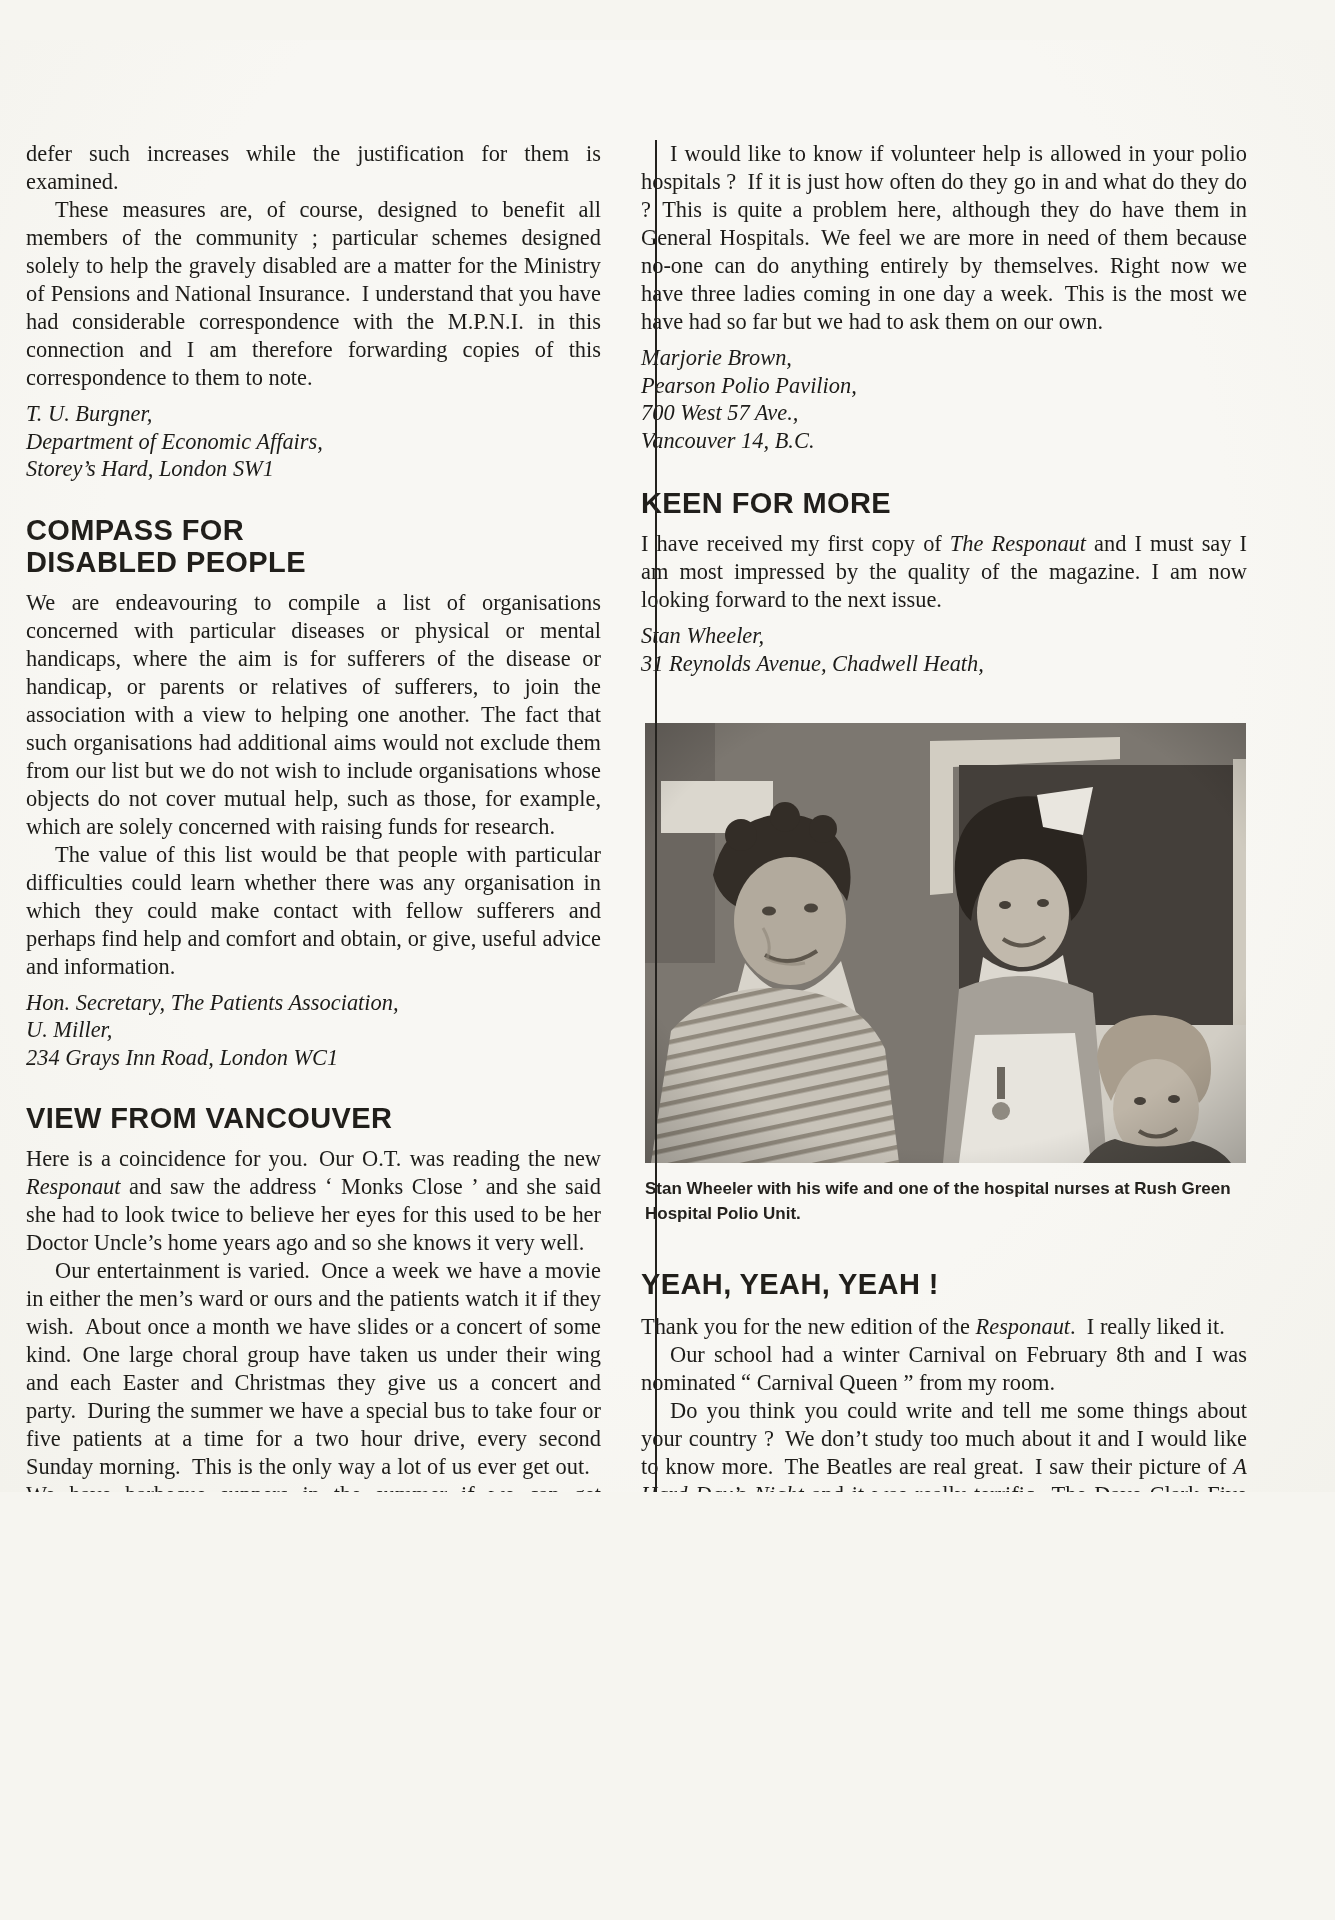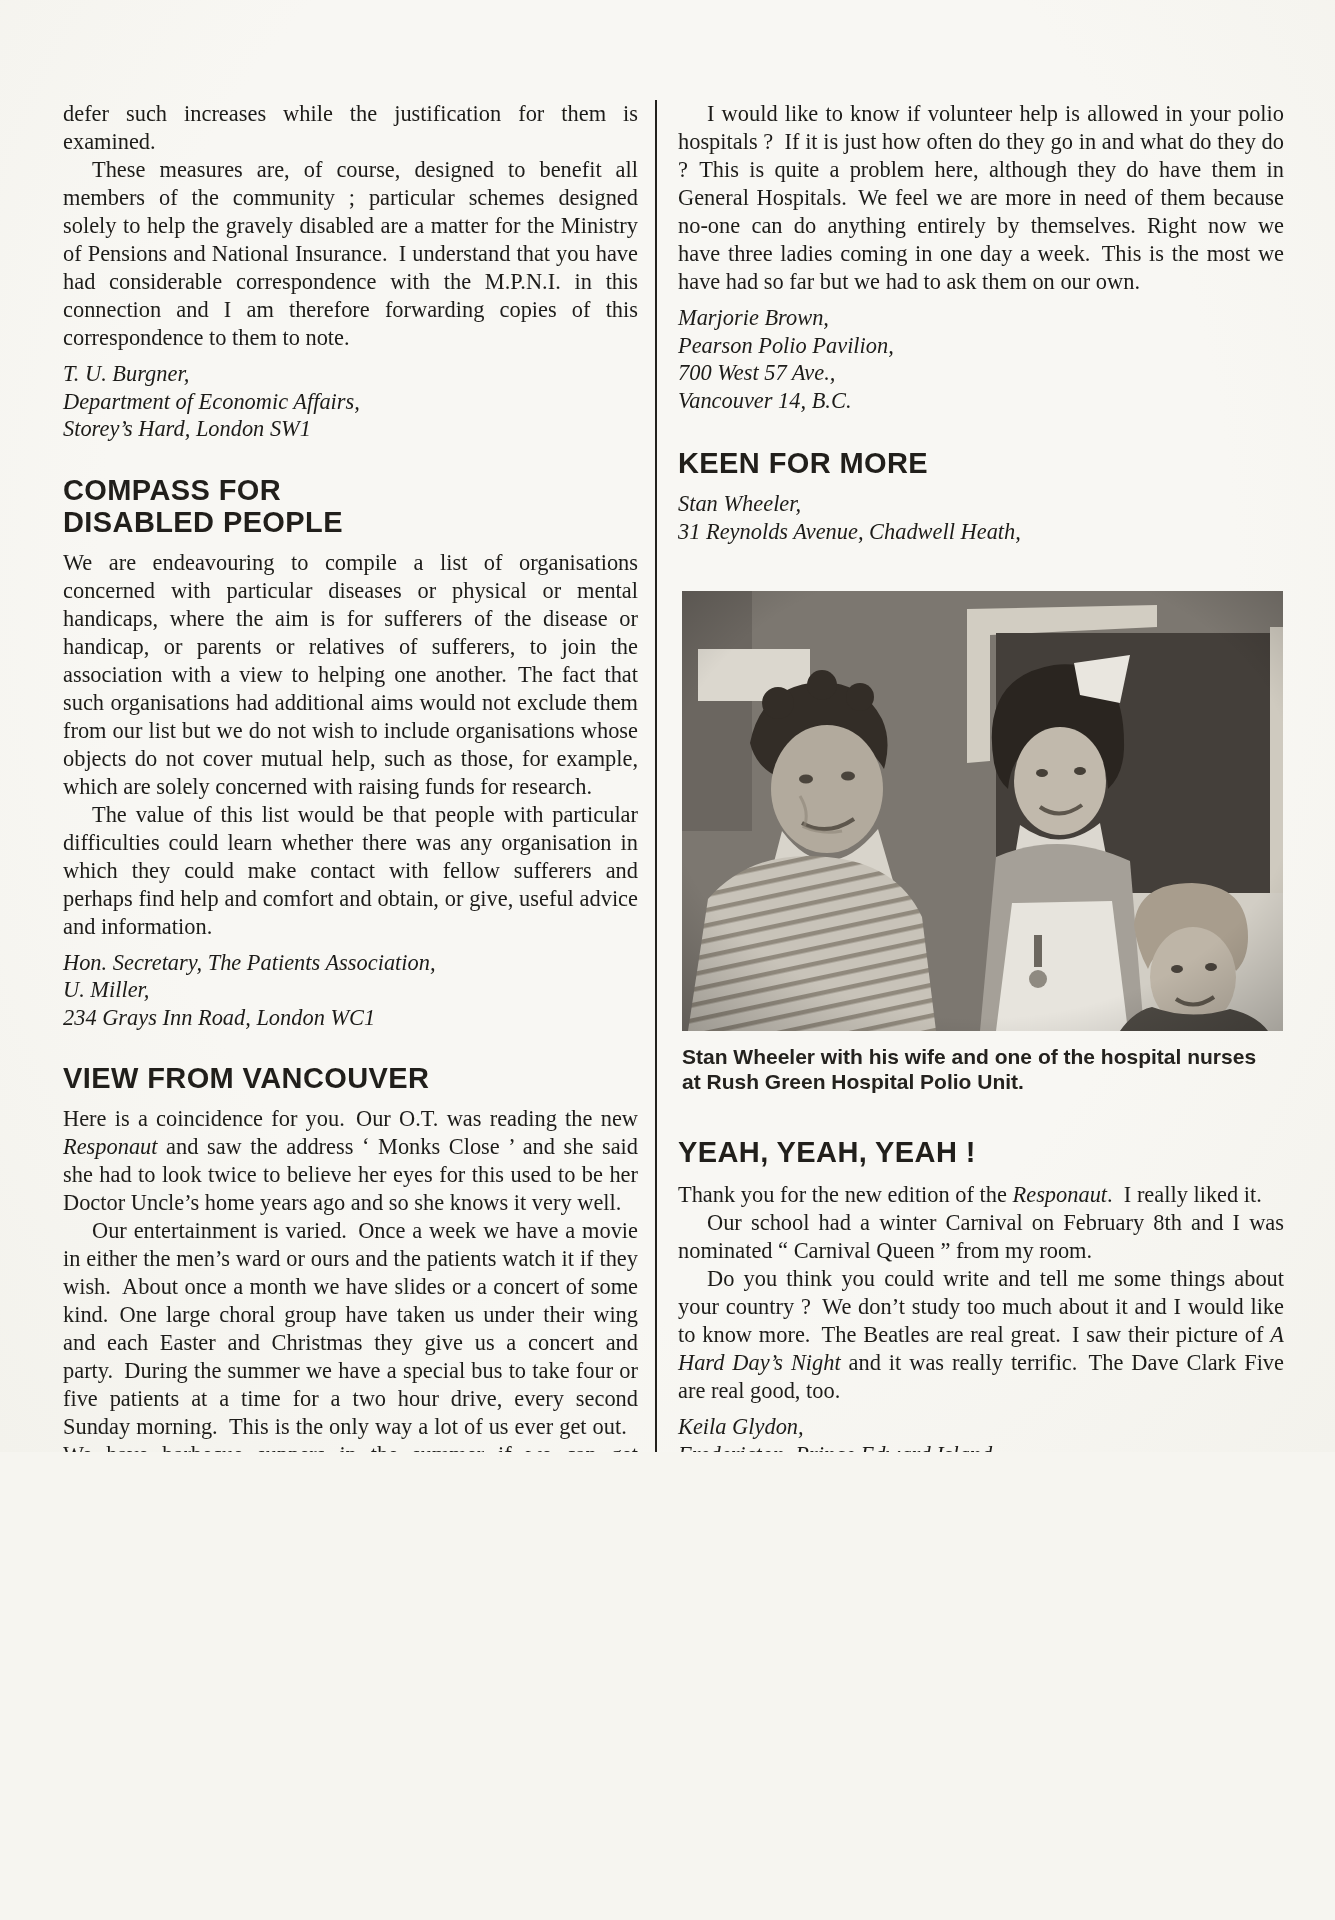--- a/index.html
+++ b/index.html
@@ -6,23 +6,24 @@
   html, body { width: 1335px; }
   body {
     background: #f6f5f0;
     font-family: "Liberation Serif", serif;
     color: #1d1c19;
   }
   .page {
     position: relative;
     width: 1335px;
     height: 1452px;
-    padding: 100px 50px 0 63px;
+    padding: 100px 50px 0 26px;
     overflow: hidden;
     background: radial-gradient(ellipse at 50% 40%, #f8f7f3 60%, #f3f2ec 100%);
+    margin-top: 40px;
   }
   .cols { display: flex; align-items: flex-start; }
   .col-left  { width: 575px; }
   .col-right { width: 606px; margin-left: 40px; }
   .divider {
     position: absolute;
     left: 655px; top: 100px;
     width: 2px; height: 1735px;
     background: #24221e;
   }
@@ -56,21 +57,21 @@
     margin: 31px 0 11px 0;
   }
   .head .hl { display: block; }
   .head-first-right { margin-top: 33px; }
   .head-yeah { margin-top: 42px; margin-bottom: 13px; }
   .photo-fig { margin: 46px 0 0 4px; width: 601px; }
   .photo-svg { display: block; width: 601px; height: 440px; }
   .caption {
     font-family: "Liberation Sans", sans-serif;
     font-weight: bold;
-    font-size: 21px;
+    font-size: 17px;
     line-height: 25px;
     color: #24221e;
     margin-top: 13px;
     padding-right: 4px;
   }
 </style>
 </head>
 <body>
 
 <div class="page">
@@ -119,20 +120,21 @@
 
       <div class="sig sig-brown">
         <div>Marjorie Brown,</div>
         <div>Pearson Polio Pavilion,</div>
         <div>700 West 57 Ave.,</div>
         <div>Vancouver 14, B.C.</div>
       </div>
 
       <h2 class="head head-first-right">KEEN FOR MORE</h2>
 
+      <p class="bp"><span>I have received my first copy of </span><span class="it">The Responaut</span><span> and I must say I am most impressed by the quality of the magazine. I am now looking forward to the next issue.</span></p>
 
       <div class="sig sig-wheeler">
         <div>Stan Wheeler,</div>
         <div>31 Reynolds Avenue, Chadwell Heath,</div>
       </div>
 
       <figure class="photo-fig">
         <svg class="photo-svg" viewBox="0 0 601 440" preserveAspectRatio="none" aria-hidden="true">
           <defs>
             <pattern id="stripes" width="15" height="15" patternUnits="userSpaceOnUse" patternTransform="rotate(78)">

